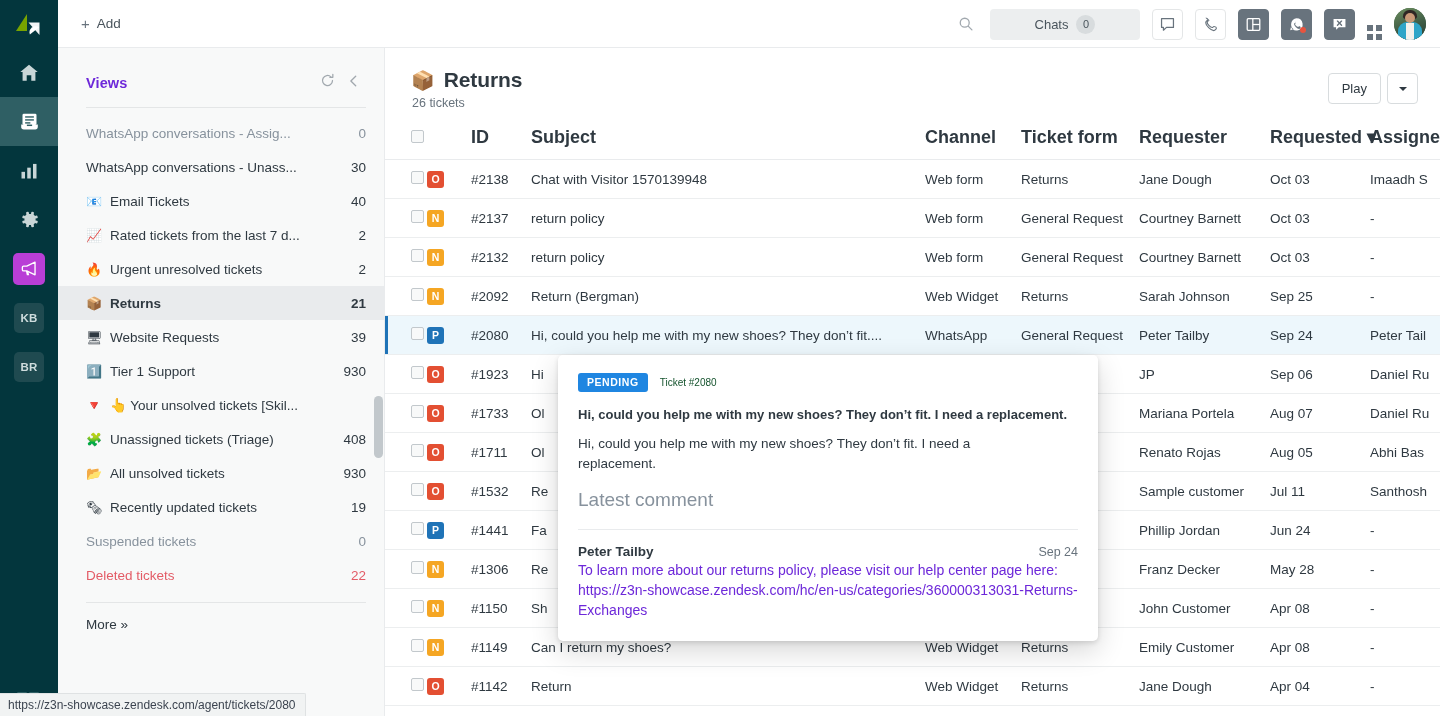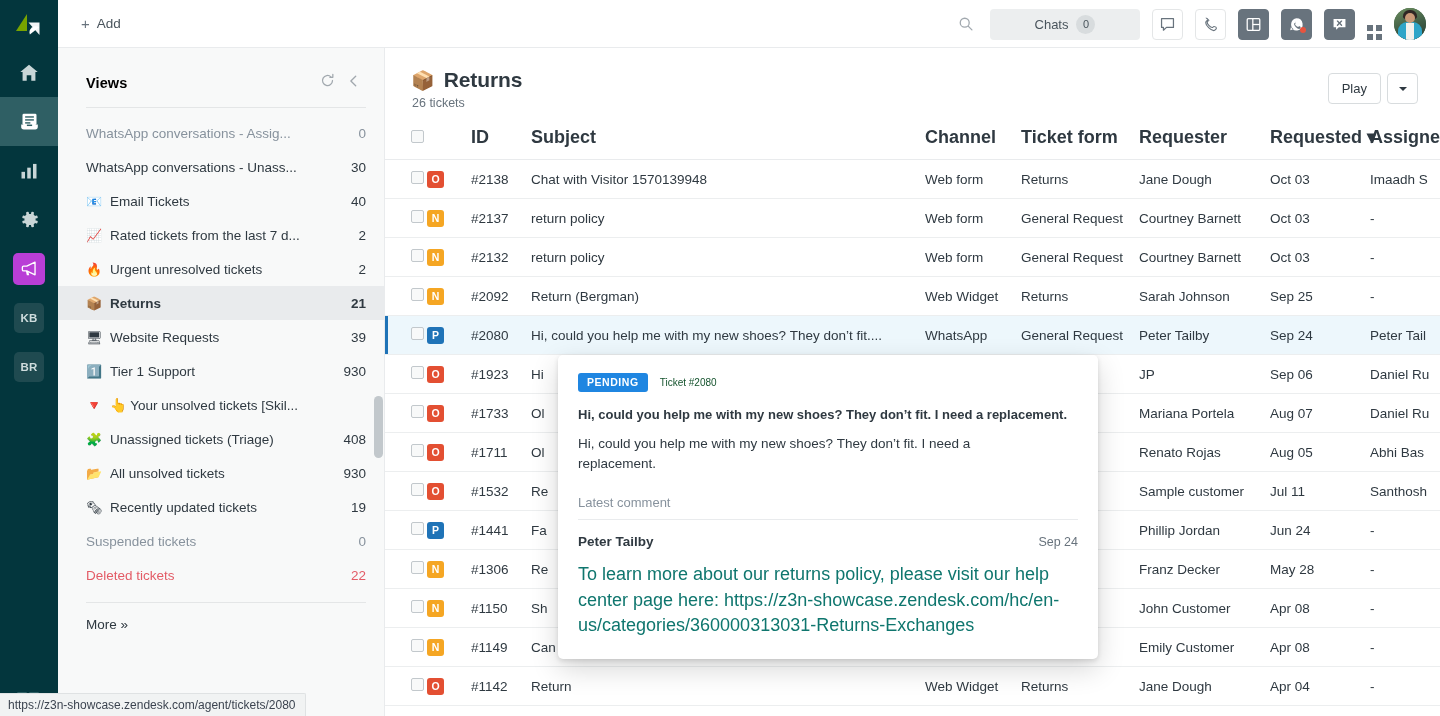--- a/index.html
+++ b/index.html
@@ -88,21 +88,21 @@
   .content { flex: 1; display: flex; min-height: 0; }
 
   
   .views {
     width: 327px; flex: 0 0 327px; background: #f8f9f9; border-right: 1px solid #e9ebed;
     display: flex; flex-direction: column; position: relative;
   }
   .views-head {
     display: flex; align-items: center; padding: 22px 18px 0 28px;
   }
-  .views-title { font-size: 14.5px; font-weight: bold; color: #000000; letter-spacing: .1px; }
+  .views-title { font-size: 14.5px; font-weight: bold; color: #6d28d9; letter-spacing: .1px; }
   .views-head-sp { flex: 1; }
   .views-ic { cursor: pointer; opacity: .6; padding: 3px 6px; }
   .views-rule { height: 1px; background: #e4e6e7; margin: 12px 18px 0 28px; }
   .views-list { flex: 1; overflow: hidden; padding-top: 8px; }
   .vrow {
     display: flex; align-items: center; height: 34px; padding: 0 18px 0 28px;
     font-size: 13.5px; color: #2f3941; cursor: pointer; gap: 8px;
   }
   .vrow.sel { background: #e9ebed; font-weight: bold; }
   .vrow .vemoji { font-size: 13px; width: 16px; flex: 0 0 16px; text-align: center; line-height: 1; }
@@ -193,26 +193,26 @@
     padding: 18px 20px 20px; z-index: 20;
   }
   .tip-head { display: flex; align-items: center; gap: 12px; margin-bottom: 14px; }
   .tip-badge {
     background: #1f86e1; color: #fff; font-size: 10.5px; font-weight: bold; letter-spacing: .55px;
     padding: 4px 9px; border-radius: 3px; line-height: 1;
   }
   .tip-tid { font-size: 10px; color: #14532d; }
   .tip-subject { font-size: 13px; font-weight: bold; color: #2f3941; margin-bottom: 11px; line-height: 1.35; }
   .tip-desc { font-size: 13.5px; color: #2f3941; line-height: 1.45; max-width: 460px; }
-  .tip-latest { font-size: 13px; color: #87929d; margin-top: 22px; padding-bottom: 9px; border-bottom: 1px solid #e9ebed; }
+  .tip-latest { font-size: 19px; color: #87929d; margin-top: 16px; padding-bottom: 18px; border-bottom: 1px solid #e9ebed; }
   .tip-author-row { display: flex; align-items: baseline; margin-top: 14px; }
   .tip-author { font-size: 13.5px; font-weight: bold; color: #2f3941; }
   .tip-ar-sp { flex: 1; }
   .tip-date { font-size: 12.5px; color: #68737d; }
-  .tip-body { font-size: 18px; color: #0f766e; line-height: 1.42; margin-top: 13px; }
+  .tip-body { font-size: 14px; color: #6d28d9; line-height: 1.42; margin-top: 2px; }
 
   
   .statusbar {
     position: absolute; left: 0; bottom: 0; z-index: 40;
     background: #f1f3f3; border-top: 1px solid #dfe2e3; border-right: 1px solid #dfe2e3;
     font-size: 12px; color: #3c4450; padding: 4px 9px 4px 8px; border-top-right-radius: 2px; margin-top: 12px;
   }
 </style>
 </head>
 <body>

